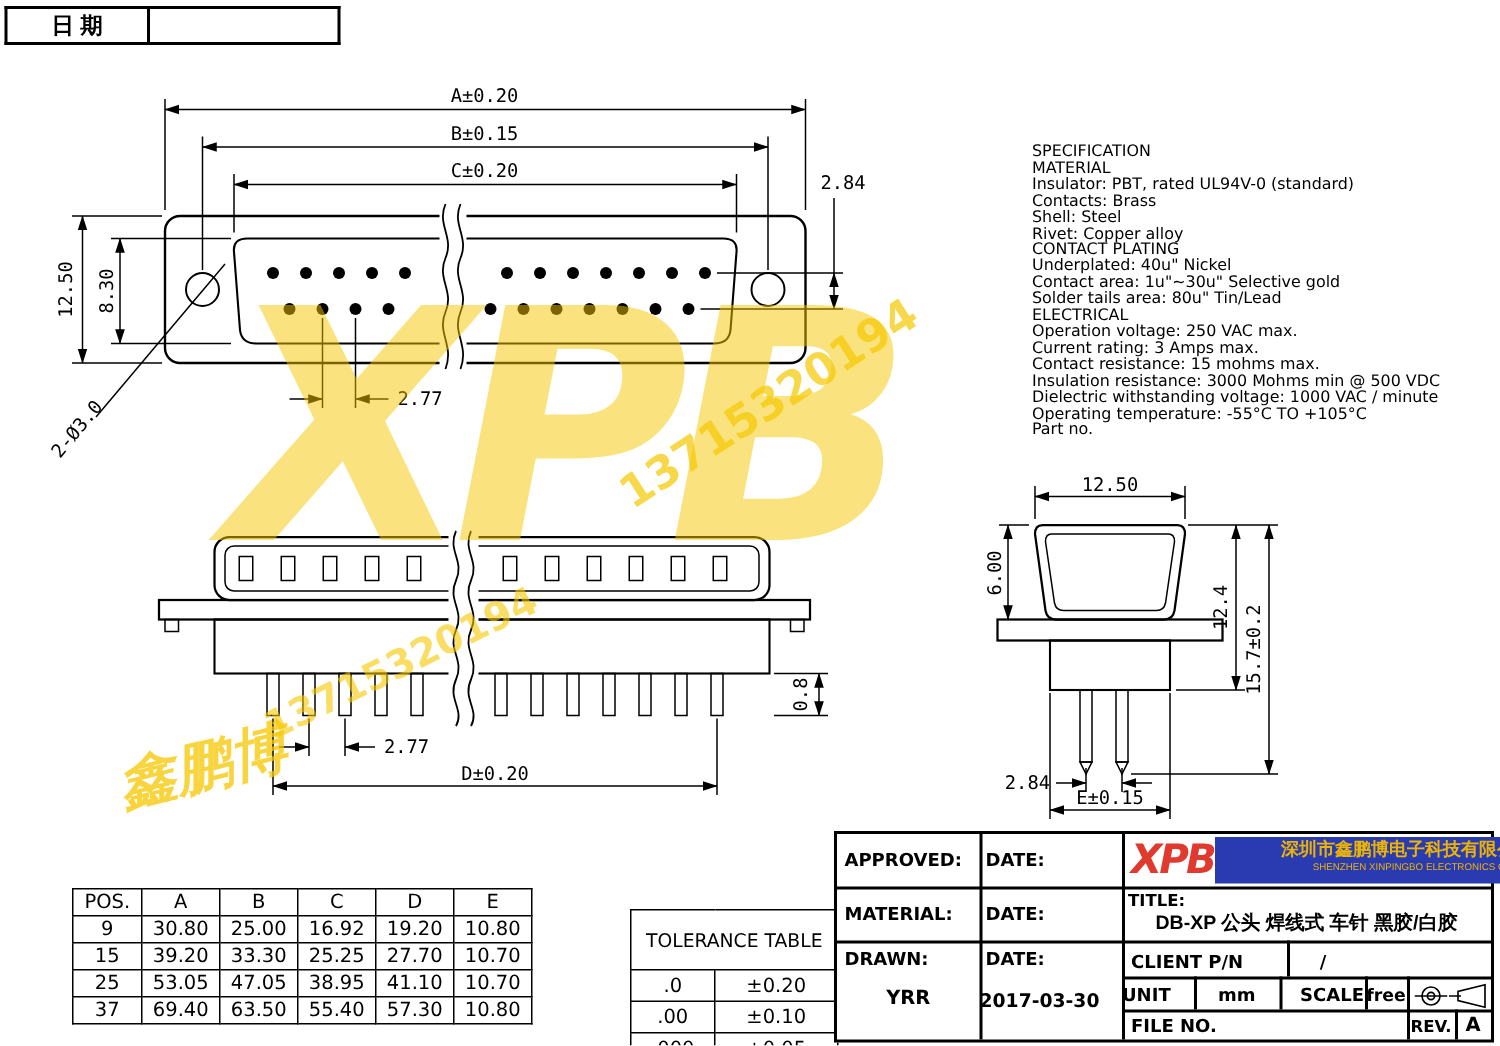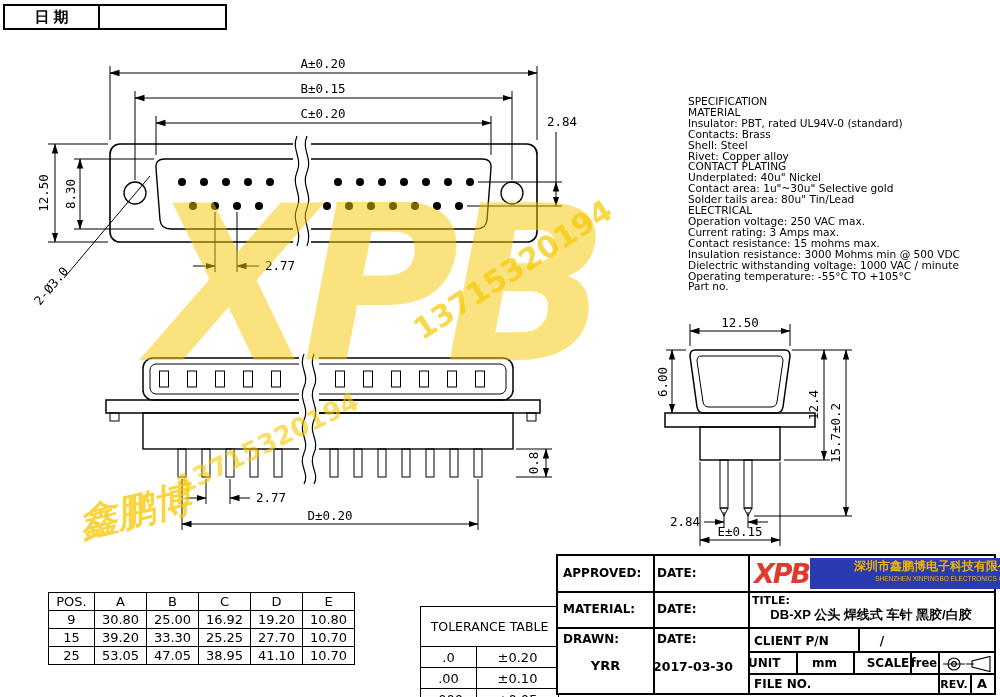--- a/index.html
+++ b/index.html
@@ -298,20 +298,28 @@
       <td class="cn">10.70</td>
     </tr>
     <tr>
       <td class="c0">25</td>
       <td class="cn">53.05</td>
       <td class="cn">47.05</td>
       <td class="cn">38.95</td>
       <td class="cn">41.10</td>
       <td class="cn">10.70</td>
     </tr>
+    <tr>
+      <td class="c0">37</td>
+      <td class="cn">69.40</td>
+      <td class="cn">63.50</td>
+      <td class="cn">55.40</td>
+      <td class="cn">57.30</td>
+      <td class="cn">10.80</td>
+    </tr>
   </tbody>
     </table>
 
   <table class="tol">
     <tbody>
         <tr>
       <td class="t" colspan="2">TOLERANCE  TABLE</td>
     </tr>
     <tr>
       <td class="a">.0</td>

